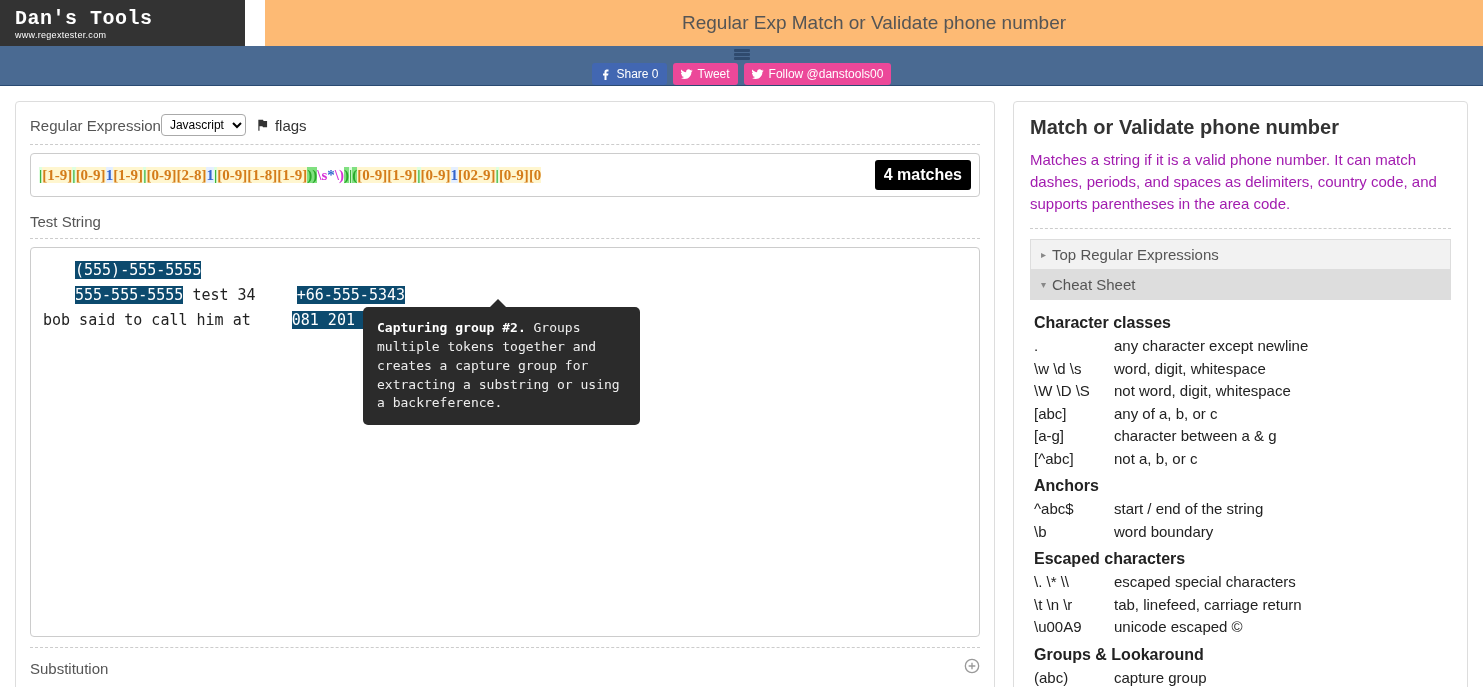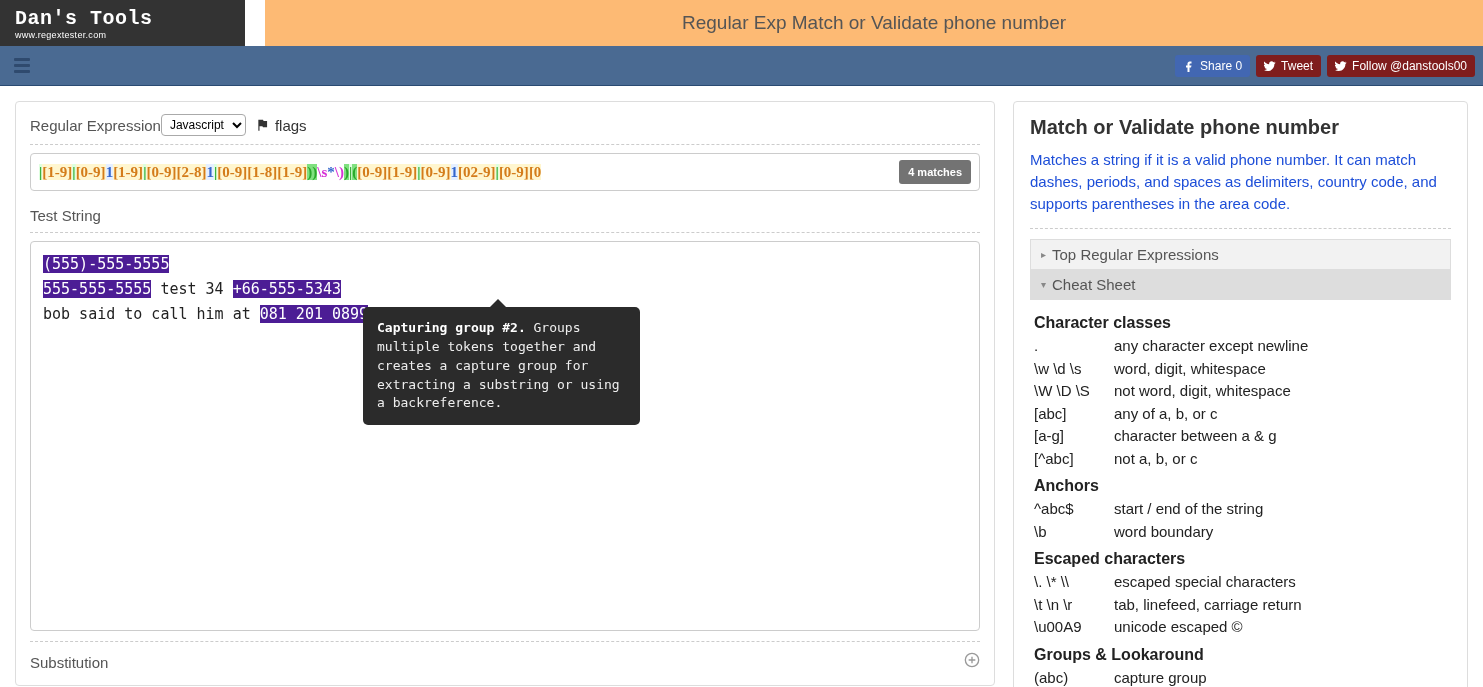--- a/index.html
+++ b/index.html
@@ -4,61 +4,61 @@
 <style>
   * { box-sizing: border-box; margin: 0; padding: 0; }
   body { font-family: "Helvetica Neue", Helvetica, Arial, sans-serif; font-size: 14px; background: #fff; width: 1483px; }
   
   .top-bar { display: flex; height: 46px; gap: 20px; }
   .logo-box { background: #333; color: #fff; width: 245px; display: flex; flex-direction: column; justify-content: center; padding: 0 15px; }
   .logo-title { font-family: "Courier New", monospace; font-weight: bold; font-size: 20px; letter-spacing: 0.5px; }
   .logo-sub { font-size: 9px; letter-spacing: 0.3px; }
   .page-title-bar { flex: 1; background: #fdba74; display: flex; align-items: center; justify-content: center; color: #555; font-size: 19px; }
   
-  .nav-bar { background: #4a6a92; height: 40px; display: flex; align-items: center; justify-content: space-between; padding: 0 8px; border-bottom: 1px solid #2a4a72; }
+  .nav-bar { background: #4a6a92; height: 40px; display: flex; align-items: center; justify-content: space-between; padding: 0 8px; border-bottom: 1px solid #2a4a72; flex-direction: column; }
   .hamburger { width: 28px; height: 22px; display: flex; flex-direction: column; justify-content: space-around; padding: 2px 6px; cursor: pointer; }
   .hamburger span { height: 3px; background: #2f4a6e; border-radius: 1px; }
   .social { display: flex; gap: 6px; }
   .social-btn { color: #fff; font-size: 12px; border-radius: 3px; padding: 4px 8px; display: flex; align-items: center; gap: 5px; cursor: pointer; }
   .fb { background: #4267b2; }
-  .tw { background: #7f1d1d; }
+  .tw { background: #ec4899; }
   
   .content { display: flex; padding: 15px; gap: 18px; align-items: flex-start; }
   .left { flex: 1; border: 1px solid #ddd; border-radius: 4px; padding: 12px 14px; background: #fff; }
   .right { width: 455px; border: 1px solid #ddd; border-radius: 4px; padding: 14px 16px; background: #fff; }
   
   .section-head { display: flex; align-items: center; color: #555; font-size: 15px; border-bottom: 1px dashed #ccc; padding-bottom: 8px; margin-bottom: 8px; }
   .section-head-right { display: flex; gap: 10px; align-items: center; }
   .select-flavor { font-size: 12px; border: 1px solid #aaa; border-radius: 4px; padding: 2px 4px; background: #fff; }
   .flags-btn { display: flex; gap: 5px; align-items: center; cursor: pointer; color: #333; }
   
   .regex-box { border: 1px solid #ccc; border-radius: 4px; padding: 6px 8px; display: flex; align-items: center; position: relative; overflow: hidden; }
   .regex-text { font-family: Liberation Serif, serif; font-size: 15px; white-space: nowrap; flex: 1; overflow: hidden; font-weight: bold; }
-  .match-badge { background: #737373; color: #fff; font-size: 11px; font-weight: bold; border-radius: 3px; padding: 6px 9px; margin-left: 6px; }
+  .match-badge { background: #000000; color: #fff; font-size: 16px; font-weight: bold; border-radius: 3px; padding: 6px 9px; margin-left: 6px; }
   
   .tok-pipe { color: #2aa82a; background: #dfffdf; }
   .tok-class { color: #d47c1a; background: #fff6cf; }
   .tok-lit { color: #3366cc; background: #e5efff; }
   .tok-group { color: #2aa82a; background: #80e080; }
   .tok-esc { color: #d633d6; }
   .tok-star { color: #3366cc; }
   
   .test-title { color: #555; font-size: 15px; border-bottom: 1px dashed #ccc; padding: 6px 0 8px; margin: 10px 0 8px; }
   .test-box { border: 1px solid #ccc; border-radius: 4px; padding: 10px 12px; font-family: "Menlo","Consolas",monospace; font-size: 15px; line-height: 1.65; min-height: 390px; position: relative; color: #222; }
-  .m { background: #4c1d95; color: #fff; }
+  .m { background: #0c4a6e; color: #fff; margin-left: 32px; }
   
   .tooltip { position: absolute; left: 347px; top: 205px; width: 277px; background: #2b2b2b; color: #eee; font-family: "Menlo","Consolas",monospace; font-size: 13px; padding: 12px 14px; border-radius: 5px; line-height: 1.45; z-index: 10; }
   .tooltip::before { content: ""; position: absolute; top: -8px; left: 127px; border-left: 8px solid transparent; border-right: 8px solid transparent; border-bottom: 8px solid #2b2b2b; }
   .tooltip b { color: #fff; }
   
   .sub-head { display: flex; justify-content: space-between; align-items: center; color: #555; font-size: 15px; border-top: 1px dashed #ccc; padding-top: 10px; margin-top: 10px; }
   .plus { color: #999; font-size: 18px; font-weight: bold; cursor: pointer; }
   
   .right h2 { font-size: 20px; font-weight: bold; color: #333; margin-bottom: 10px; }
-  .desc { color: #1d4ed8; font-size: 15px; line-height: 1.45; border-bottom: 1px dashed #ccc; padding-bottom: 14px; margin-bottom: 10px; }
+  .desc { color: #a21caf; font-size: 15px; line-height: 1.45; border-bottom: 1px dashed #ccc; padding-bottom: 14px; margin-bottom: 10px; }
   
   .accordion-item { background: #f2f2f2; border: 1px solid #ddd; padding: 6px 10px; font-size: 15px; color: #555; margin-bottom: -1px; cursor: pointer; display: flex; align-items: center; gap: 6px; }
   .acc-open { background: #ddd; }
   .caret { font-size: 10px; color: #888; }
   
   .cheat { padding: 8px 4px; font-size: 15px; line-height: 1.5; color: #222; }
   .cheat h4 { font-weight: bold; margin-top: 4px; font-size: 16px; }
   .cheat-row { display: flex; }
   .ck { width: 80px; font-family: inherit; }
   .cv { flex: 1; }

